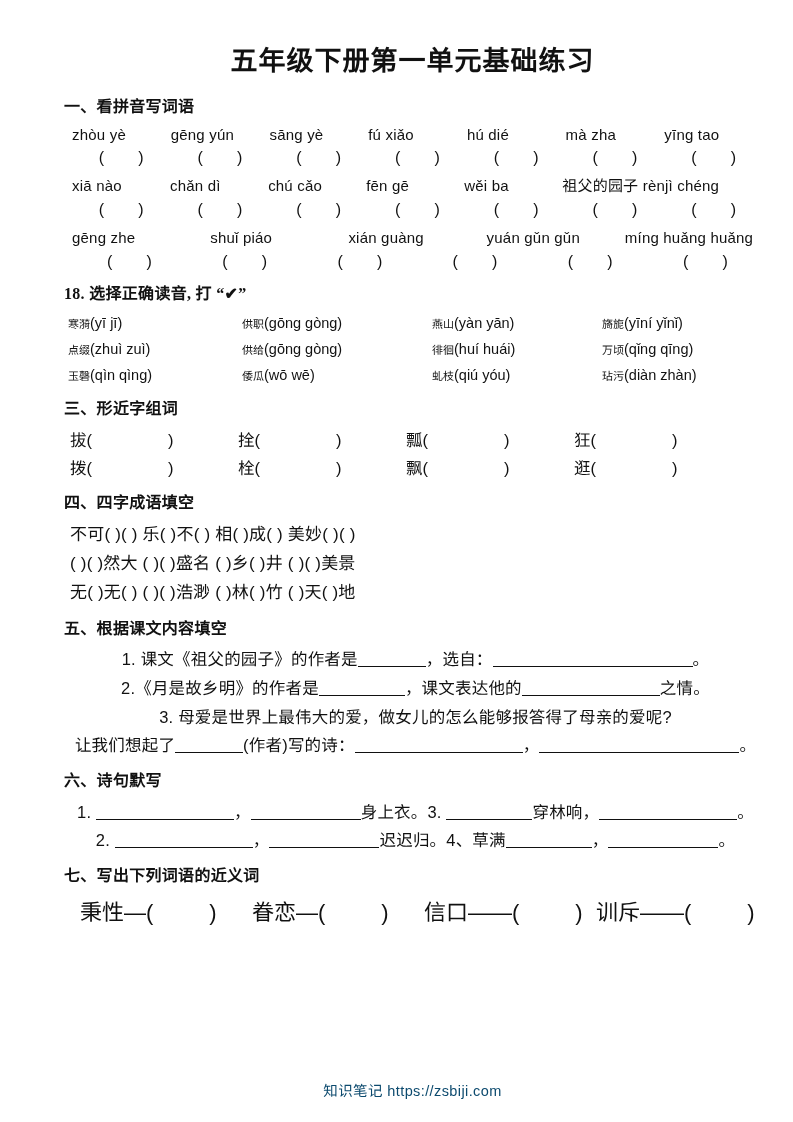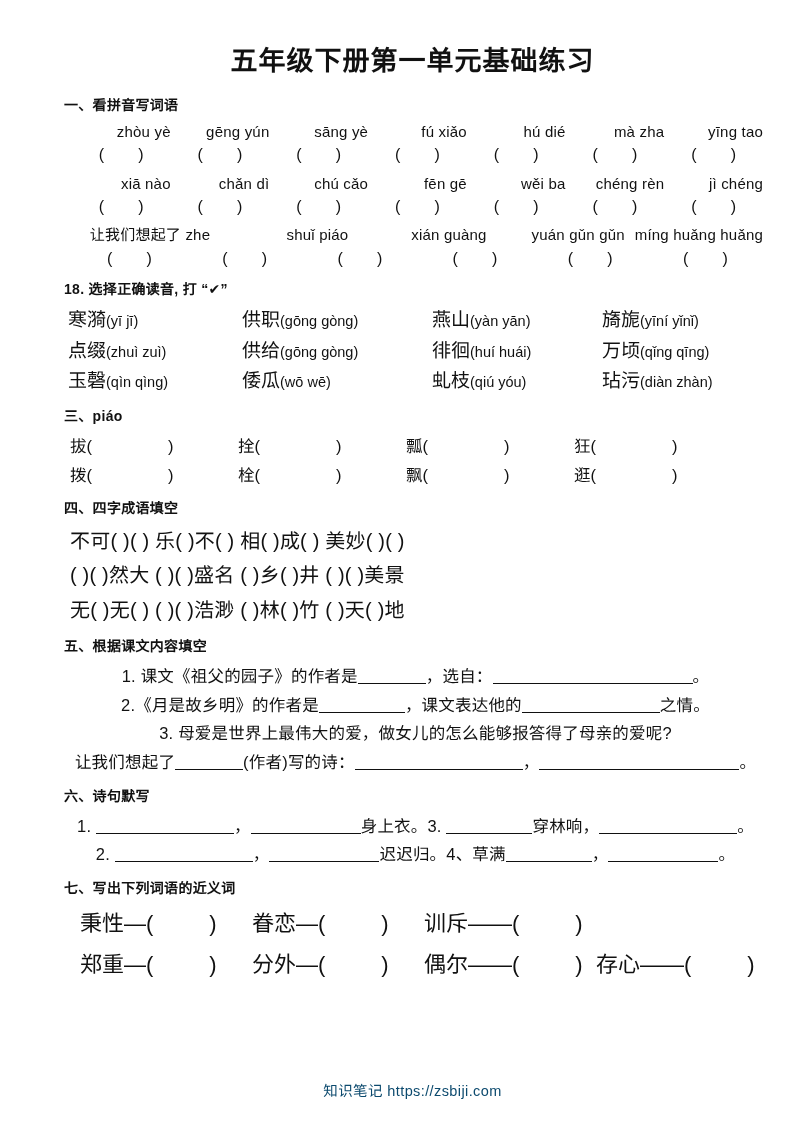--- a/index.html
+++ b/index.html
@@ -32,41 +32,42 @@
     font-weight: bold;
     letter-spacing: 1px;
     margin: 0;
     padding-top: 44px;
     padding-bottom: 4px;
     line-height: 1.3;
   }
 
   
   .sec-head {
-    font-size: 14px;
+    font-size: 16px;
     font-weight: bold;
     margin: 13px 0 6px 2px;
     line-height: 1.35;
     letter-spacing: 0.3px;
+    font-family: Liberation Serif, serif;
   }
   .sec-head.tight { margin-top: 10px; }
 
   
   .pinyin-group { margin: 0 0 6px 0; }
   .pinyin-row {
     display: flex;
     font-size: 15px;
     line-height: 1.5;
     padding-left: 10px;
     letter-spacing: 0.2px;
     white-space: nowrap;
   }
   .pinyin-row .cell {
     flex: 1 1 0;
-    text-align: right;
+    text-align: left;
   }
   .paren-row {
     display: flex;
     font-size: 16px;
     line-height: 1.45;
     padding-left: 10px;
   }
   .paren-row .cell {
     flex: 1 1 0;
     text-align: center;
@@ -76,21 +77,21 @@
 
   
   .choice-row {
     display: flex;
     font-size: 16px;
     line-height: 1.62;
     padding-left: 6px;
     white-space: nowrap;
   }
   .choice-row .item { margin-right: 12px; }
-  .choice-row .item .hanzi { font-size: 19px; }
+  .choice-row .item .hanzi { font-size: 11px; }
   .choice-row .item .py { font-size: 14.5px; }
   .choice-row .item:nth-child(1) { width: 162px; }
   .choice-row .item:nth-child(2) { width: 178px; }
   .choice-row .item:nth-child(3) { width: 158px; }
   .choice-row .item:nth-child(4) { width: auto; }
 
   
   .xing-row {
     display: flex;
     font-size: 16.5px;
@@ -98,21 +99,21 @@
     padding-left: 8px;
   }
   .xing-row .slot {
     flex: 0 0 168px;
     white-space: nowrap;
   }
   .xing-row .slot .gap { display: inline-block; width: 76px; }
 
   
   .idiom-row {
-    font-size: 20px;
+    font-size: 17px;
     line-height: 1.72;
     padding-left: 8px;
     white-space: nowrap;
     letter-spacing: 0.2px;
   }
 
   
   .text-line {
     font-size: 16.5px;
     line-height: 1.74;
@@ -189,37 +190,37 @@
     </div>
   </div>
 
   <div class="pinyin-group">
     <div class="pinyin-row">
       <span class="cell">xiā nào</span>
       <span class="cell">chǎn dì</span>
       <span class="cell">chú cǎo</span>
       <span class="cell">fēn gē</span>
       <span class="cell">wěi ba</span>
-      <span class="cell">chéng rèn</span>
+      <span class="cell">祖父的园子 rèn</span>
       <span class="cell">jì chéng</span>
     </div>
     <div class="paren-row">
       <span class="cell"><span class="br-open">(</span><span>)</span></span>
       <span class="cell"><span class="br-open">(</span><span>)</span></span>
       <span class="cell"><span class="br-open">(</span><span>)</span></span>
       <span class="cell"><span class="br-open">(</span><span>)</span></span>
       <span class="cell"><span class="br-open">(</span><span>)</span></span>
       <span class="cell"><span class="br-open">(</span><span>)</span></span>
       <span class="cell"><span class="br-open">(</span><span>)</span></span>
     </div>
   </div>
 
   <div class="pinyin-group">
     <div class="pinyin-row">
-      <span class="cell">让我们想起了 zhe</span>
+      <span class="cell">gēng zhe</span>
       <span class="cell">shuǐ piáo</span>
       <span class="cell">xián guàng</span>
       <span class="cell">yuán gǔn gǔn</span>
       <span class="cell">míng huǎng huǎng</span>
     </div>
     <div class="paren-row">
       <span class="cell"><span class="br-open">(</span><span>)</span></span>
       <span class="cell"><span class="br-open">(</span><span>)</span></span>
       <span class="cell"><span class="br-open">(</span><span>)</span></span>
       <span class="cell"><span class="br-open">(</span><span>)</span></span>
@@ -242,21 +243,21 @@
     <span class="item"><span class="hanzi">徘徊</span><span class="py">(huí huái)</span></span>
     <span class="item"><span class="hanzi">万顷</span><span class="py">(qǐng qīng)</span></span>
   </div>
   <div class="choice-row">
     <span class="item"><span class="hanzi">玉磬</span><span class="py">(qìn qìng)</span></span>
     <span class="item"><span class="hanzi">倭瓜</span><span class="py">(wō wē)</span></span>
     <span class="item"><span class="hanzi">虬枝</span><span class="py">(qiú yóu)</span></span>
     <span class="item"><span class="hanzi">玷污</span><span class="py">(diàn zhàn)</span></span>
   </div>
 
-  <div class="sec-head tight">三、piáo</div>
+  <div class="sec-head tight">三、形近字组词</div>
 
   <div class="xing-row">
     <span class="slot"><span>拔(</span><span class="gap"></span><span>)</span></span>
     <span class="slot"><span>拴(</span><span class="gap"></span><span>)</span></span>
     <span class="slot"><span>瓢(</span><span class="gap"></span><span>)</span></span>
     <span class="slot"><span>狂(</span><span class="gap"></span><span>)</span></span>
   </div>
   <div class="xing-row">
     <span class="slot"><span>拨(</span><span class="gap"></span><span>)</span></span>
     <span class="slot"><span>栓(</span><span class="gap"></span><span>)</span></span>
@@ -293,24 +294,19 @@
 
   <div class="text-line">
     <span>2. </span><span class="blank b-xl"></span><span>，</span><span class="blank b-lg"></span><span>迟迟归。4、草满</span><span class="blank b-md"></span><span>，</span><span class="blank b-lg"></span><span>。</span>
   </div>
 
   <div class="sec-head tight">七、写出下列词语的近义词</div>
 
   <div class="syn-row">
     <span class="syn"><span>秉性—(</span><span class="gap"></span><span>)</span></span>
     <span class="syn"><span>眷恋—(</span><span class="gap"></span><span>)</span></span>
+    <span class="syn"><span>信口——(</span><span class="gap"></span><span>)</span></span>
     <span class="syn"><span>训斥——(</span><span class="gap"></span><span>)</span></span>
   </div>
-  <div class="syn-row">
-    <span class="syn"><span>郑重—(</span><span class="gap"></span><span>)</span></span>
-    <span class="syn"><span>分外—(</span><span class="gap"></span><span>)</span></span>
-    <span class="syn"><span>偶尔——(</span><span class="gap"></span><span>)</span></span>
-    <span class="syn"><span>存心——(</span><span class="gap"></span><span>)</span></span>
-  </div>
 
   <div class="watermark">知识笔记 https://zsbiji.com</div>
 
 </div>
 
 </body></html>

